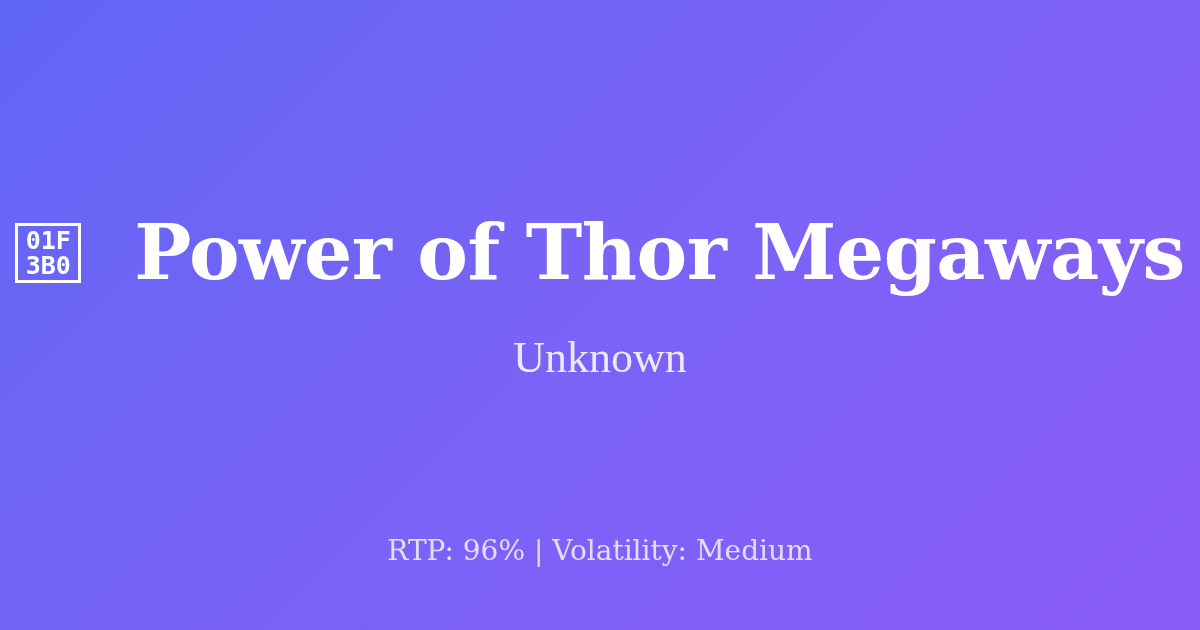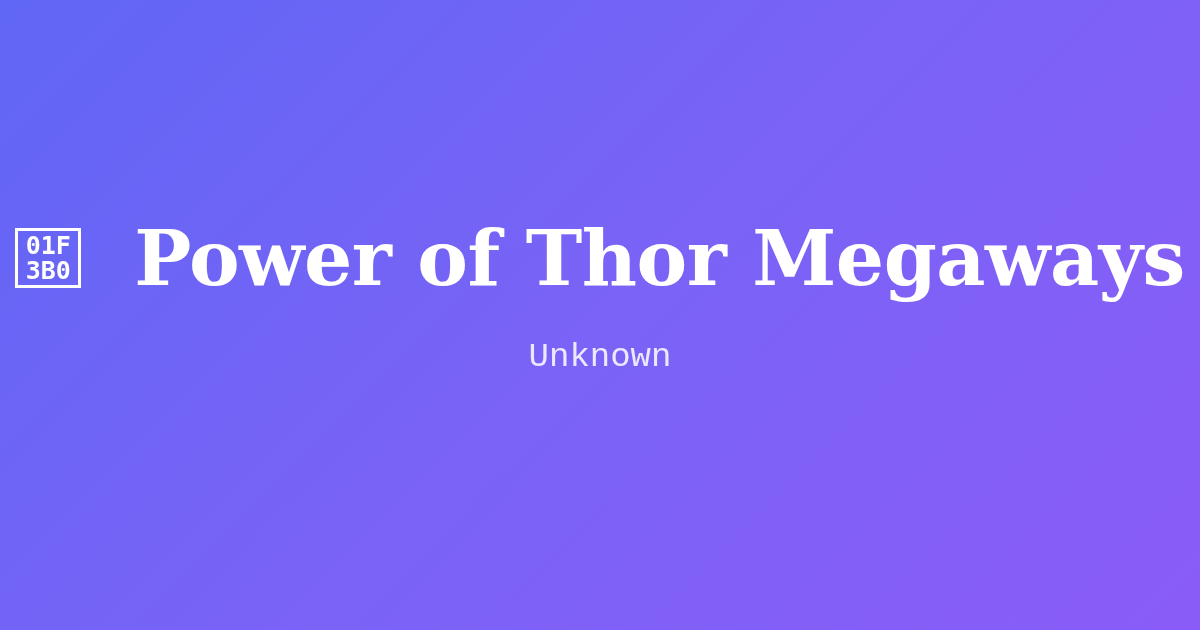--- a/index.html
+++ b/index.html
@@ -74,22 +74,22 @@
     font-family: "DejaVu Serif", "Liberation Serif", serif;
     font-size: 76px;
     font-weight: 700;
     line-height: 1.02;
     color: #FFFFFF;
     letter-spacing: -0.5px;
     margin-left: 20px;
   }
 
   .subtitle {
-    font-family: Liberation Mono, monospace;
-    font-size: 34px;
+    font-family: Liberation Serif, serif;
+    font-size: 44px;
     font-weight: 400;
     line-height: 1.1;
     color: rgba(255, 255, 255, 0.855);
     margin-top: 42px;
     text-align: center;
   }
 
   
   .meta {
     position: absolute;
@@ -120,14 +120,15 @@
       </span>
 
       <h1 class="title">Power of Thor Megaways</h1>
 
     </div>
 
     <div class="subtitle">Unknown</div>
 
   </div>
 
+  <div class="meta">RTP: 96% | Volatility: Medium</div>
 
 </div>
 
 </body></html>

